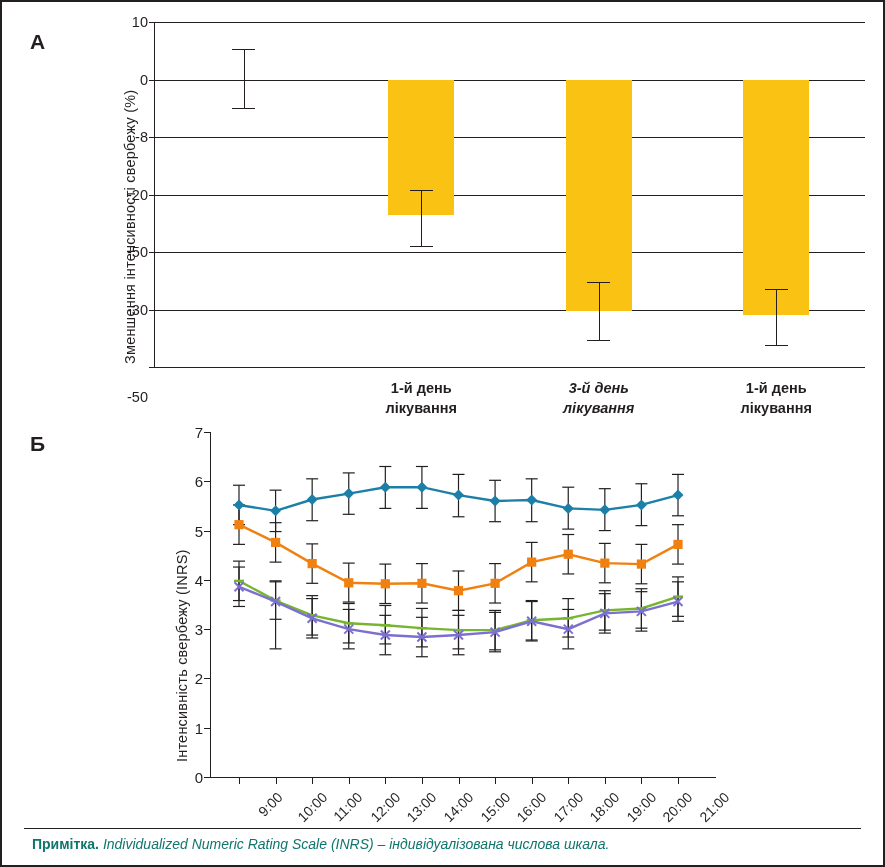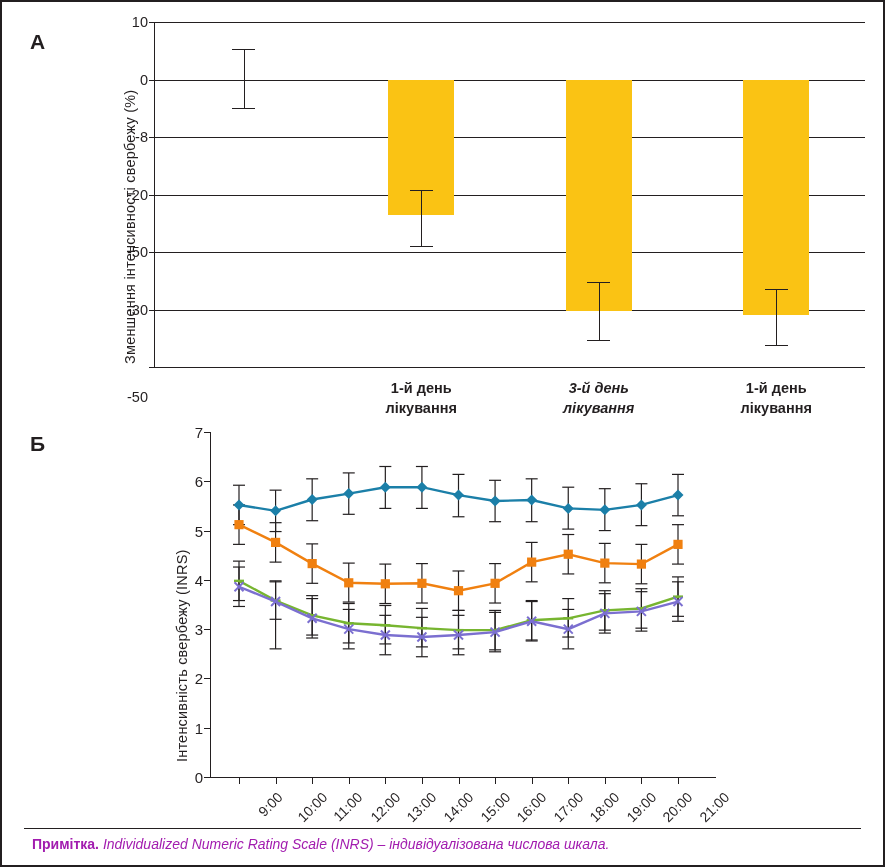--- a/index.html
+++ b/index.html
@@ -159,21 +159,21 @@
     left: 22px;
     right: 22px;
     top: 826px;
     border-top: 1.2px solid #231f20;
   }
   .footnote {
     position: absolute;
     left: 30px;
     top: 834px;
     font-size: 14px;
-    color: #a21caf;
+    color: #0f766e;
     font-style: italic;
   }
   .footnote b { font-style: normal; font-weight: bold; }
 </style>
 </head>
 <body>
 
 <div class="figure">
 
   <div class="panel-a">

